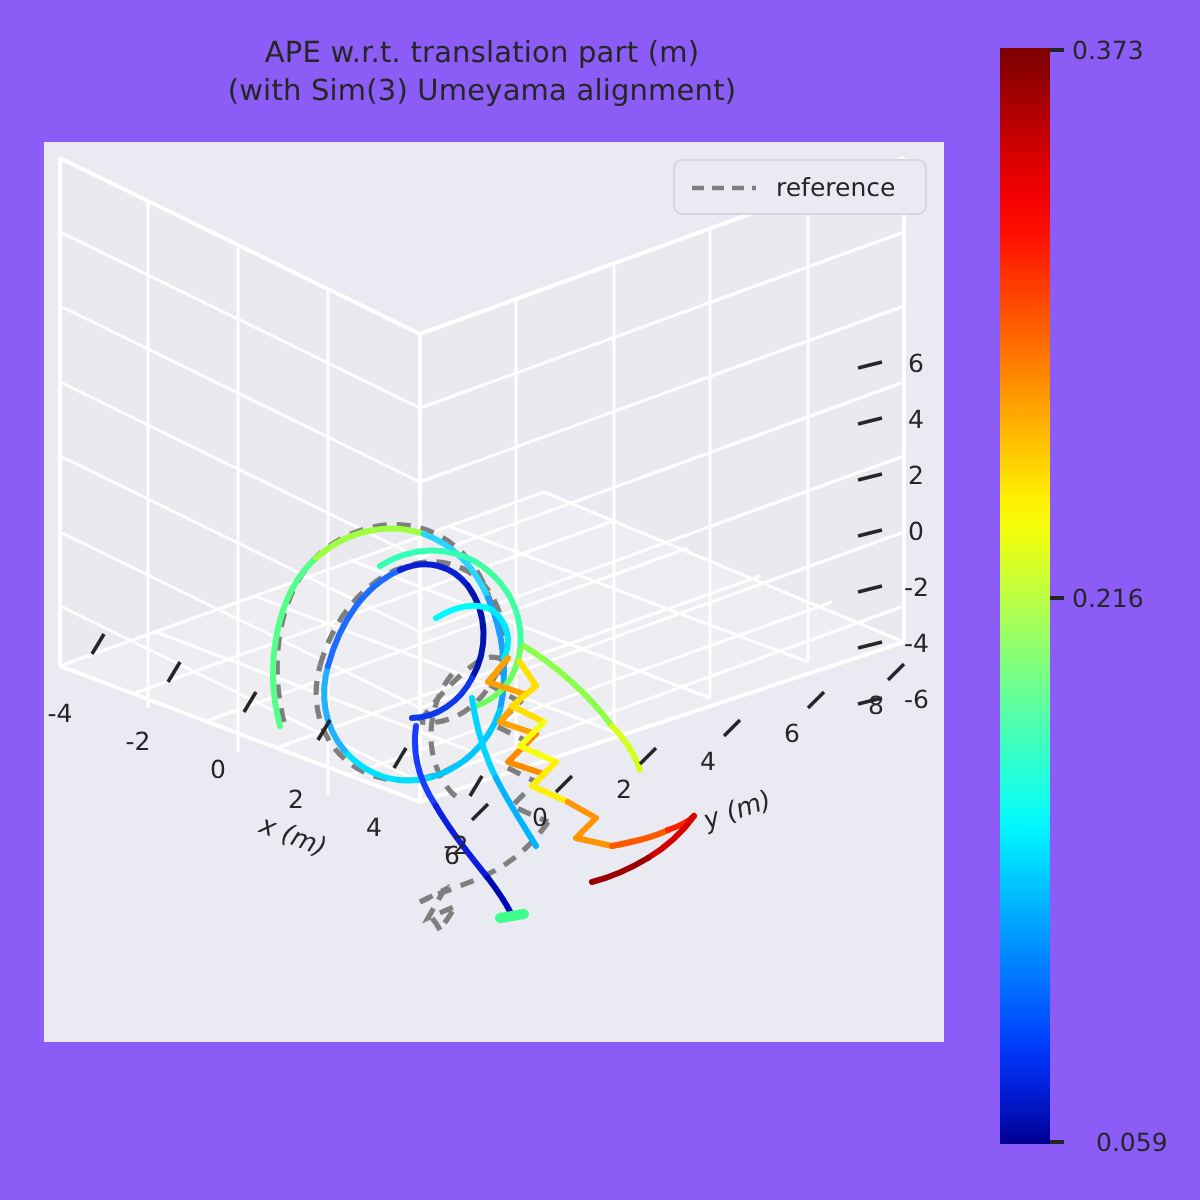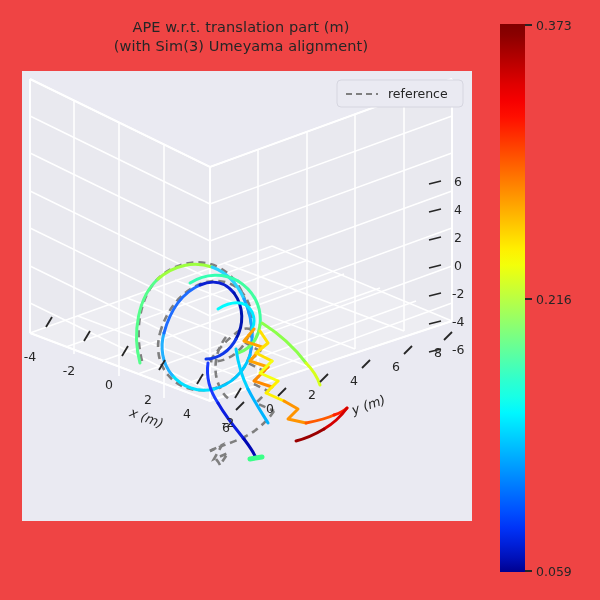--- a/index.html
+++ b/index.html
@@ -3,21 +3,21 @@
 <meta charset="utf-8">
 <style>
   html,body{margin:0;padding:0;}
   body{
     width:600px;height:600px;
     background:#ffffff;
     font-family:"DejaVu Sans", sans-serif;
     overflow:hidden;
     position:relative;
   }
-  #figure{position:absolute;left:0;top:0;width:600px;height:600px;background:#ef4444;}
+  #figure{position:absolute;left:0;top:0;width:600px;height:600px;background:#8b5cf6;}
 
   
   #title{
     position:absolute;left:0;top:18px;width:482px;
     text-align:center;
     font-size:14.5px;color:#262626;line-height:19px;
     white-space:pre-line;
     letter-spacing:0.1px;
   }
 
@@ -295,16 +295,16 @@
 
   <div id="cbar-wrap">
     <div id="cbar"></div>
 
     <div class="cb-tick" style="top:0px;"></div>
     <div class="cb-tick" style="top:274px;"></div>
     <div class="cb-tick" style="top:546px;"></div>
 
     <div class="cb-label" style="top:1px;">0.373</div>
     <div class="cb-label" style="top:275px;text-align:center;">0.216</div>
-    <div class="cb-label" style="top:547px;">0.059</div>
+    <div class="cb-label" style="top:547px;margin-left:12px;">0.059</div>
   </div>
 
 </div>
 
 </body></html>

